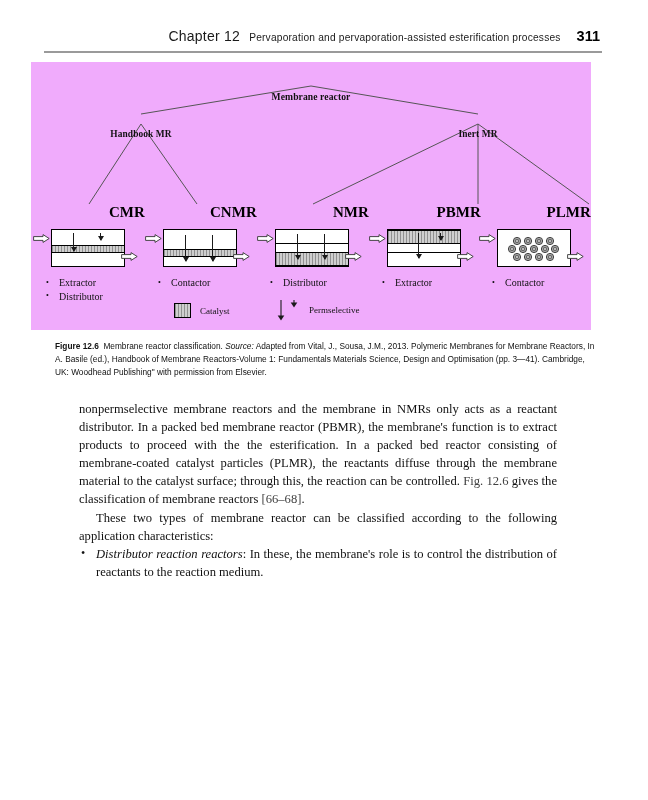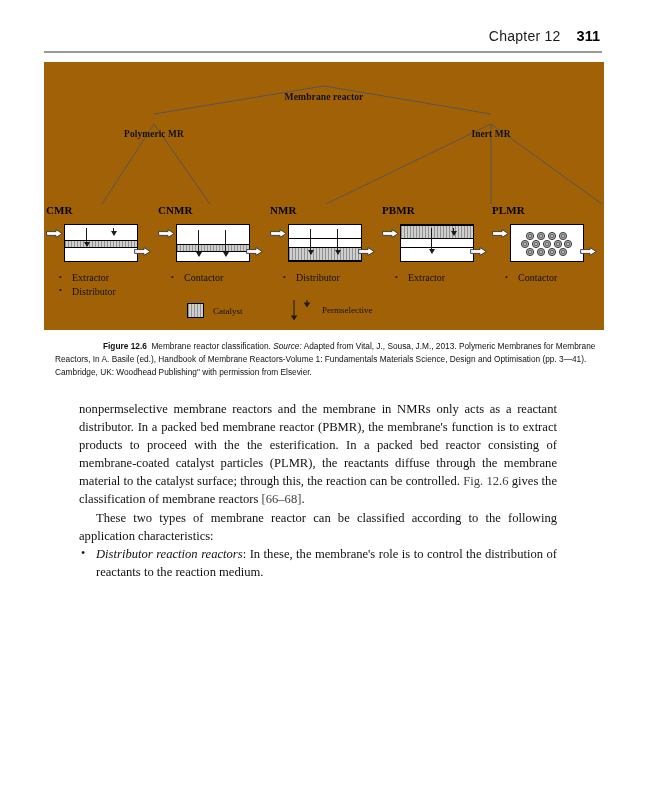--- a/index.html
+++ b/index.html
@@ -55,25 +55,25 @@
     left: 44px;
     top: 51px;
     width: 558px;
     height: 1.6px;
     background: #9a9a9a;
   }
 
   
   .figure-panel {
     position: absolute;
-    left: 44px;
+    left: 31px;
     top: 62px;
     width: 560px;
     height: 268px;
-    background: #a16207;
+    background: #f0abfc;
   }
 
   
   .tree-svg {
     position: absolute;
     left: 0;
     top: 0;
   }
   .node-label {
     position: absolute;
@@ -96,22 +96,22 @@
     height: 90px;
   }
   .reactor-col {
     position: absolute;
     top: 0;
     width: 112px;
   }
   .reactor-name {
     font-family: "Liberation Serif", serif;
     font-weight: bold;
-    font-size: 11px;
-    text-align: left;
+    font-size: 15px;
+    text-align: right;
     letter-spacing: 0.1px;
     margin: 0 0 6px 0;
   }
   .reactor-box-wrap {
     position: relative;
     height: 42px;
     width: 112px;
   }
   .reactor-box {
     position: absolute;
@@ -227,21 +227,21 @@
     position: absolute;
     left: 55px;
     top: 340px;
     width: 545px;
     font-family: "Liberation Sans", sans-serif;
     font-size: 8.3px;
     line-height: 13.2px;
     color: #111;
     text-align: left;
   }
-  .caption b { font-weight: bold; margin-left: 48px; }
+  .caption b { font-weight: bold; }
   .caption i { font-style: italic; }
 
   
   .body-col {
     position: absolute;
     left: 79px;
     top: 400px;
     width: 478px;
     font-family: "Liberation Serif", serif;
     font-size: 12.6px;
@@ -273,38 +273,39 @@
     top: -1px;
     font-size: 12px;
   }
   .ulist em { font-style: italic; }
 </style>
 </head>
 <body>
 
 <div class="page-header">
   <span class="head-chapter">Chapter 12</span>
+  <span class="head-title">Pervaporation and pervaporation-assisted esterification processes</span>
   <span class="head-folio">311</span>
 </div>
 <div class="header-rule"></div>
 
 <div class="figure-panel">
 
   <svg class="tree-svg" width="560" height="150">
 
     <polyline points="110,52 280,24 447,52" fill="none" stroke="#555" stroke-width="1"></polyline>
 
     <polyline points="58,142 110,62 166,142" fill="none" stroke="#555" stroke-width="1"></polyline>
 
     <polyline points="282,142 447,62 558,142" fill="none" stroke="#555" stroke-width="1"></polyline>
     <line x1="447" y1="62" x2="447" y2="142" stroke="#555" stroke-width="1"></line>
   </svg>
 
   <div class="node-label node-root" style="left:280px; top:29px;">Membrane reactor</div>
-  <div class="node-label" style="left:110px; top:67px;">Polymeric MR</div>
+  <div class="node-label" style="left:110px; top:67px;">Handbook MR</div>
   <div class="node-label" style="left:447px; top:67px;">Inert MR</div>
 
   <div class="reactors">
 
     <div class="reactor-col" style="left:2px;">
       <div class="reactor-name">CMR</div>
       <div class="reactor-box-wrap">
         <div class="feed-arrow" style="left:0px; top:7px;">
           <svg width="17" height="9" viewBox="0 0 17 9">
               <path d="M0.6,2.6 H10 V0.6 L16.2,4.5 L10,8.4 V6.4 H0.6 Z" fill="#fff" stroke="#333" stroke-width="0.9"></path>

